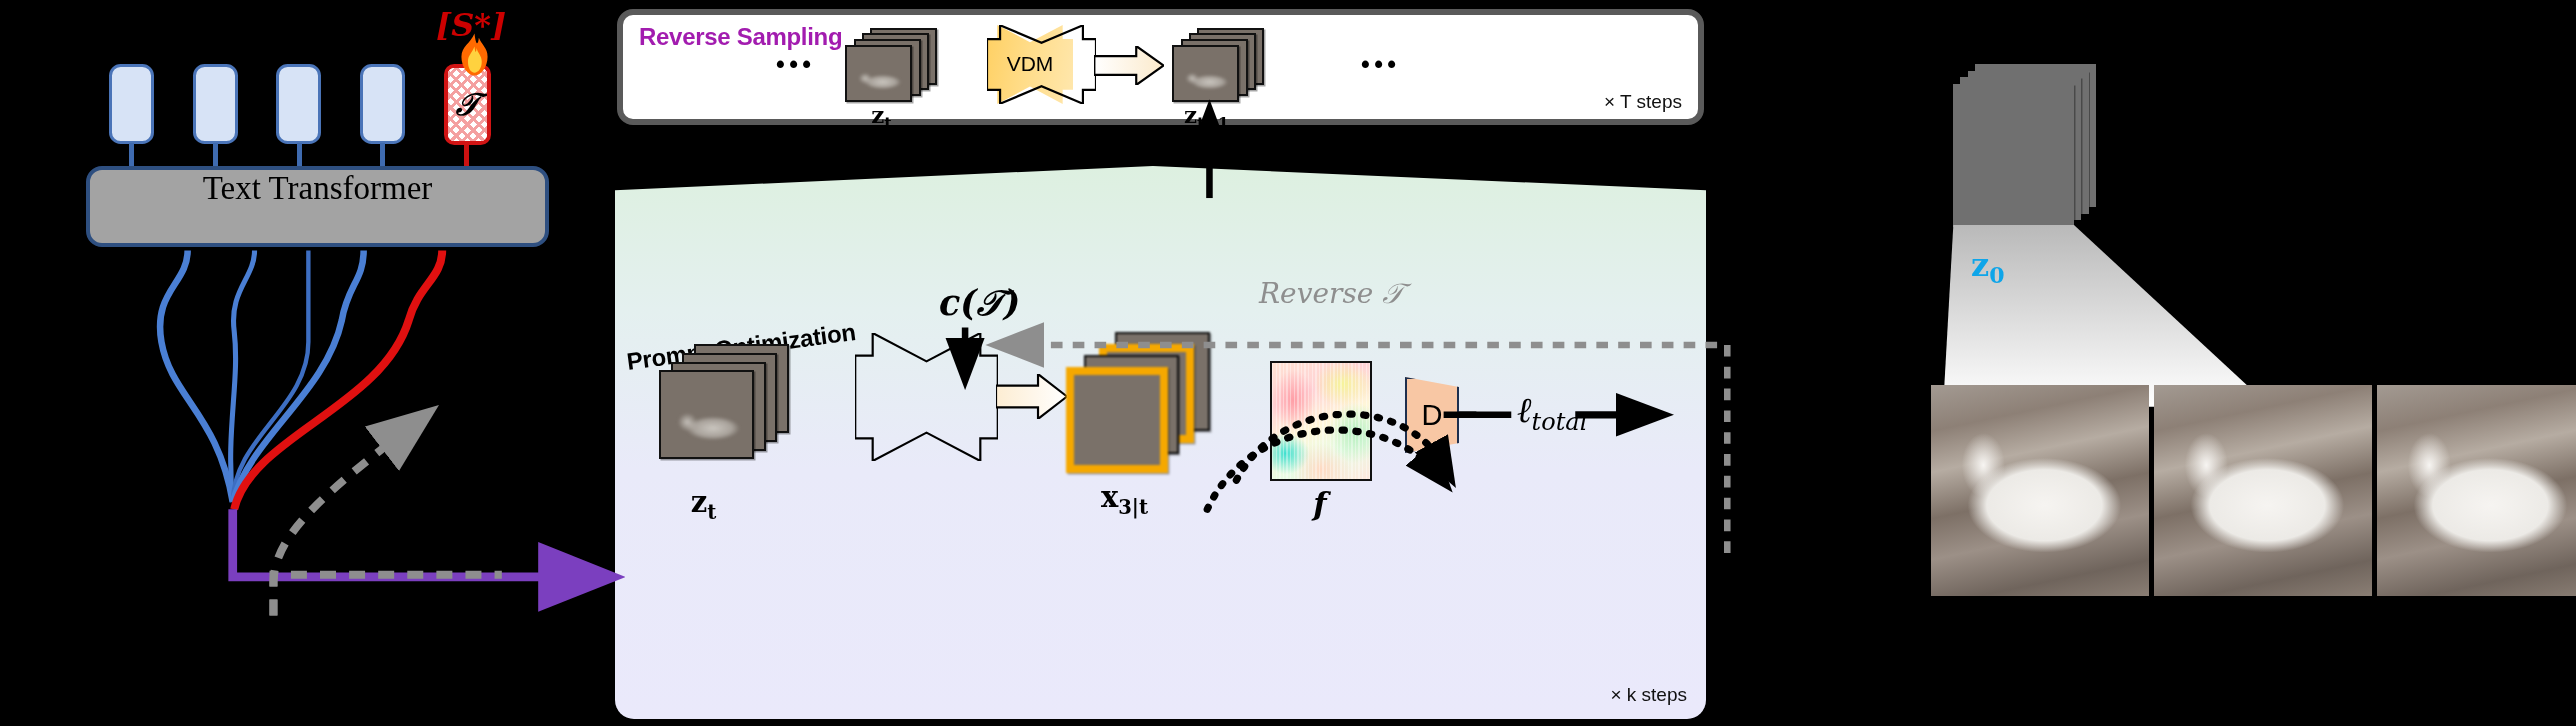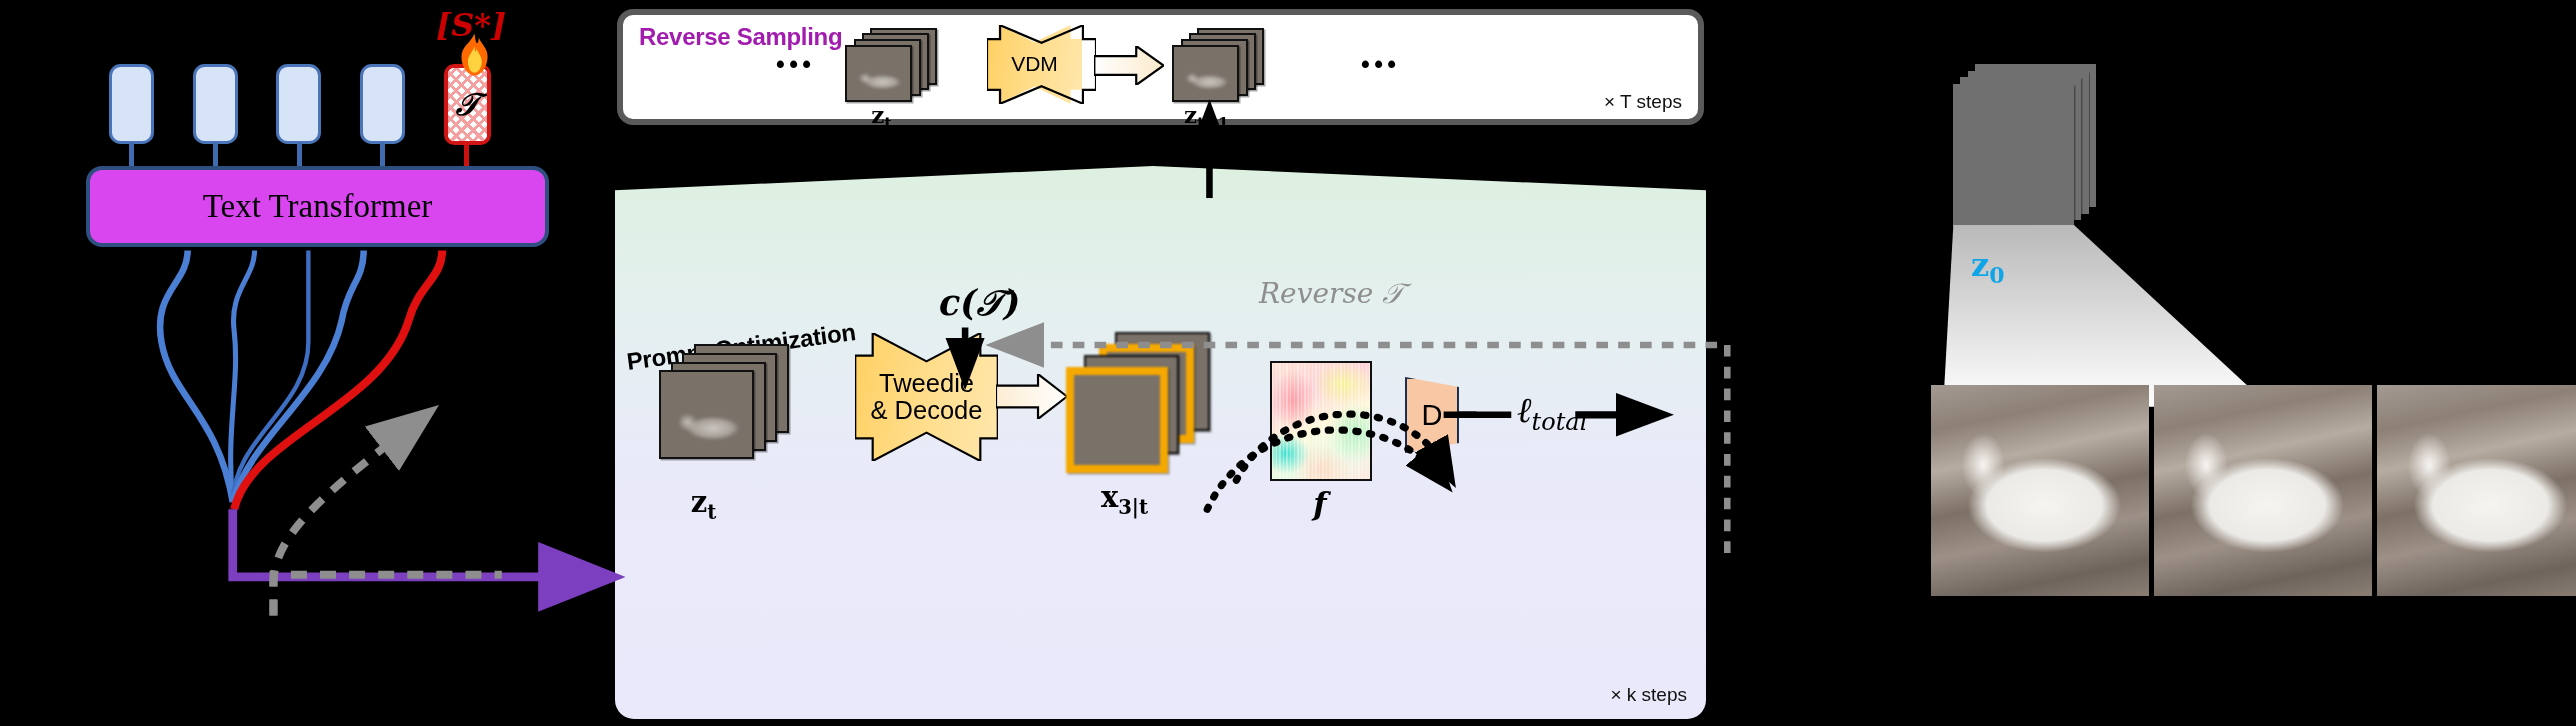--- a/index.html
+++ b/index.html
@@ -38,22 +38,22 @@
     font-family:"DejaVu Serif", serif; font-style:italic; font-weight:700;
     font-size:31px; color:#000;
   }
   #s-star-label{
     position:absolute; color:#cc0000; font-family:"DejaVu Serif", serif;
     font-weight:700; font-style:italic; font-size:32px; letter-spacing:0px;
     white-space:nowrap;
   }
 
   #text-transformer-box{
-    position:absolute; background:#d946ef; border:4.4px solid #2e4f80; border-radius:16px;
-    display:flex; align-items:center; justify-content:center;
+    position:absolute; background:#a3a3a3; border:4.4px solid #2e4f80; border-radius:16px;
+    display:flex; justify-content:center;
   }
   #text-transformer-label{
     font-family:"Liberation Serif", serif; font-size:33px; color:#000; white-space:nowrap;
   }
 
   
   #reverse-sampling-panel{
     position:absolute; left:617px; top:8.7px; width:1087px; height:116px;
     background:#ffffff; border:6.5px solid #5a5a5a; border-radius:16px;
   }
@@ -237,21 +237,21 @@
       <div class="sheet noisy" style="left:16.7px; top:5.8px; width:67px; height:57px;"></div>
       <div class="sheet noisy" style="left:8.7px; top:11.6px;width:67px; height:57px;"></div>
       <div class="sheet noisy" style="left:0;   top:17.5px; width:67px; height:57px;">
         <div class="fox-ghost"></div>
       </div>
     </div>
     <div class="stack-label" style="left:222px; top:86px; width:73px; font-size:23px;">
       <span>z</span><sub style="font-size:16px">t</sub>
     </div>
 
-    <div class="bowtie" style="left:364px; top:10.2px; width:95px; height:79px; font-size:21px;">
+    <div class="bowtie" style="left:364px; top:10.2px; width:86px; height:79px; font-size:21px;">
       <span>VDM</span>
     </div>
 
     <svg class="bowtie-outline" style="left:364px; top:10.2px; width:109px; height:79px;" viewBox="0 0 150 108">
       <polygon points="0,19 18,19 18,0 75,24 132,0 132,19 150,19 150,89 132,89 132,108 75,84 18,108 18,89 0,89" fill="none" stroke="#000" stroke-width="3"></polygon>
     </svg>
 
     <svg class="abs" style="left:471px; top:31px; width:70px; height:39px;" viewBox="0 0 96 54">
       <polygon points="0,14 58,14 58,0 96,27 58,54 58,40 0,40" fill="url(#ga1)" stroke="#000" stroke-width="3"></polygon>
       <defs>
@@ -287,26 +287,20 @@
       <div class="sheet noisy-heavy" style="left:23px; top:8.7px;width:95px; height:89px;"></div>
       <div class="sheet noisy-heavy" style="left:11.6px; top:17.5px;width:95px; height:89px;"></div>
       <div class="sheet noisy-heavy" style="left:0;   top:26px; width:95px; height:89px;">
         <div class="fox-ghost"></div>
       </div>
     </div>
     <div class="stack-label" style="left:41px; top:319px; width:95px; font-size:29px;">
       <span>z</span><sub style="font-size:19.6px">t</sub>
     </div>
 
-    <div class="bowtie" style="left:240px; top:167px; width:143px; height:128px; font-size:25.5px;">
-      <span>
-        <span>Tweedie</span><br>
-        <span>&amp; Decode</span>
-      </span>
-    </div>
     <svg class="bowtie-outline" style="left:240px; top:167px; width:143px; height:128px;" viewBox="0 0 196 176">
       <polygon points="0,31 24,31 24,0 98,39 172,0 172,31 196,31 196,145 172,145 172,176 98,137 24,176 24,145 0,145" fill="none" stroke="#000" stroke-width="3"></polygon>
     </svg>
 
     <svg class="abs" style="left:381px; top:208px; width:71px; height:45px;" viewBox="0 0 98 62">
       <polygon points="0,16 58,16 58,0 98,31 58,62 58,46 0,46" fill="url(#ga2)" stroke="#000" stroke-width="3"></polygon>
       <defs>
           <linearGradient id="ga2" x1="0" y1="0" x2="1" y2="0">
         <stop offset="0%" stop-color="#fdedd2"></stop>
             <stop offset="100%" stop-color="#ffffff"></stop>

